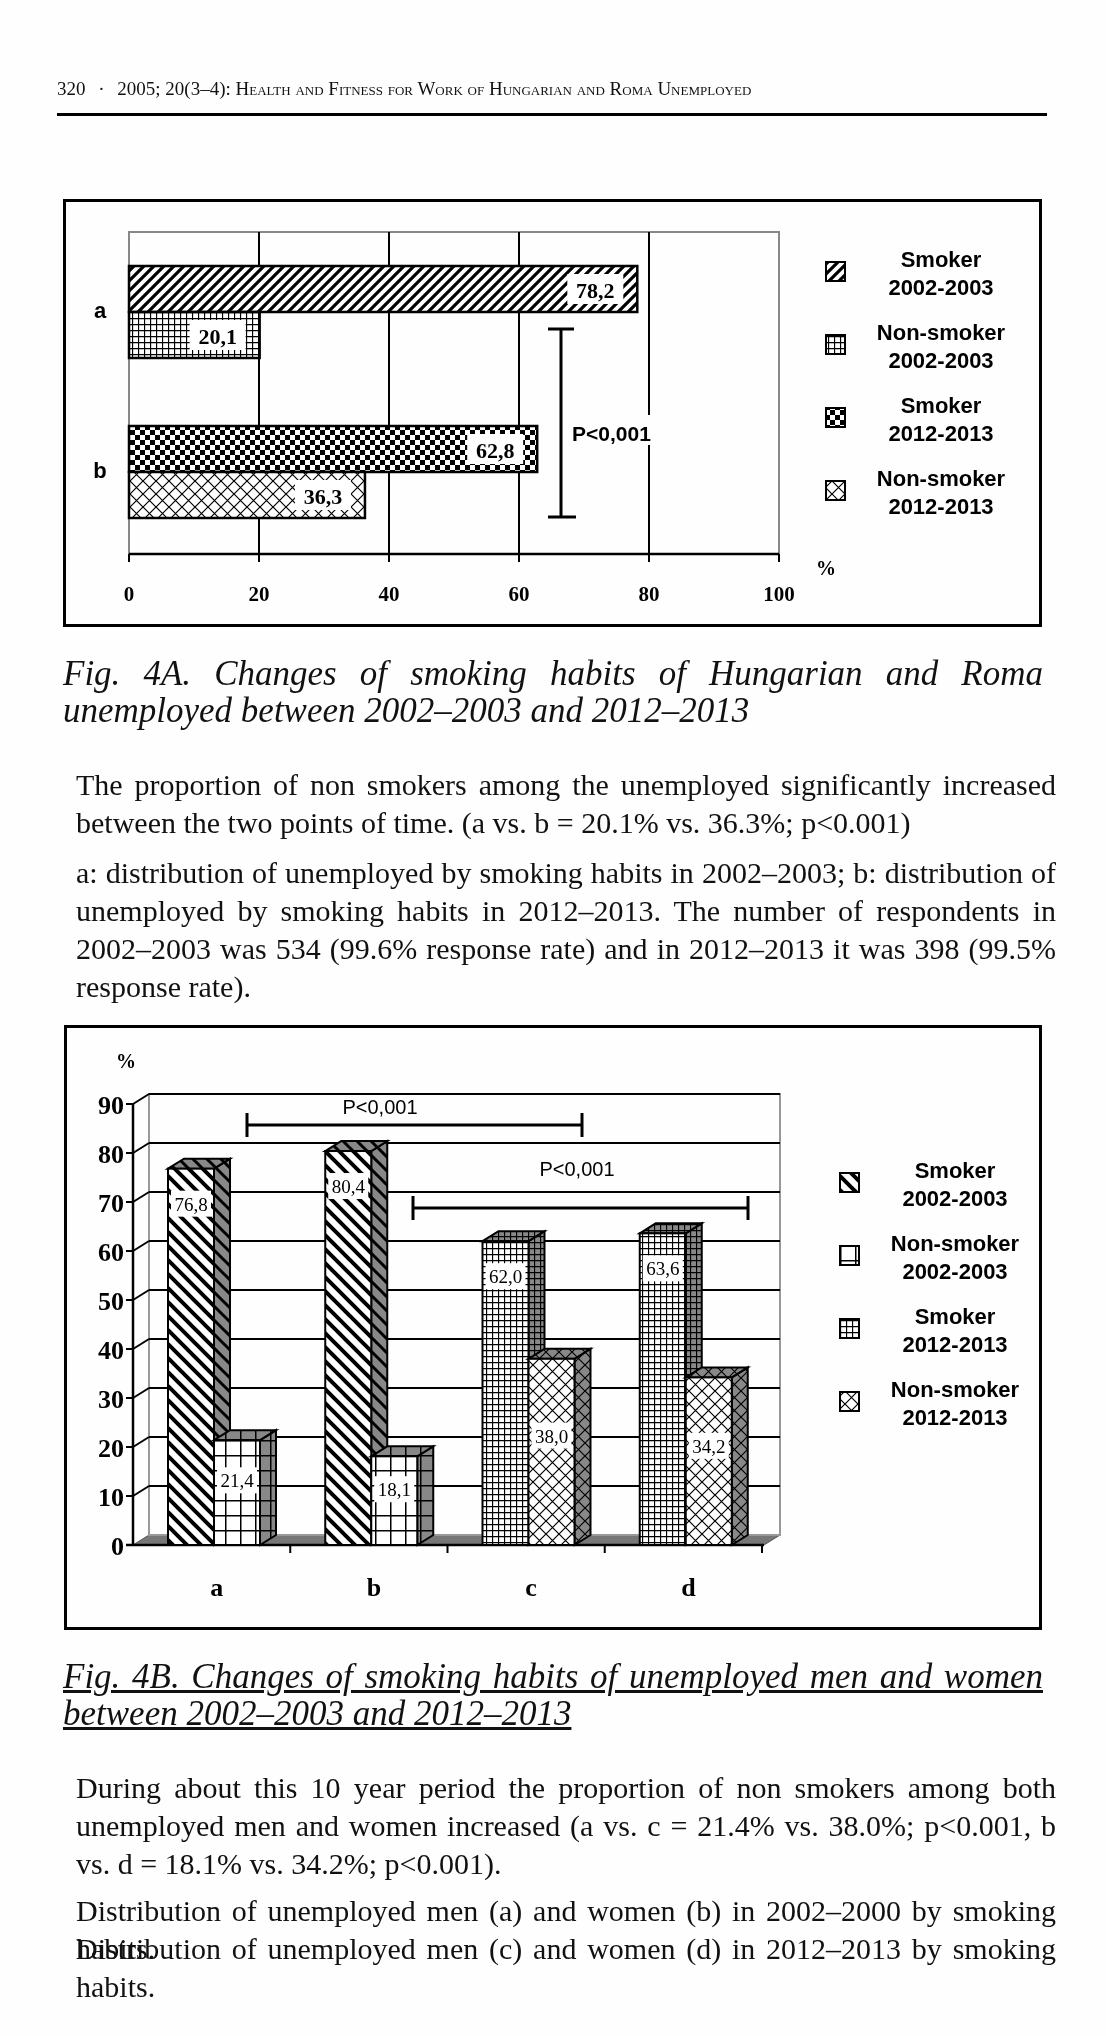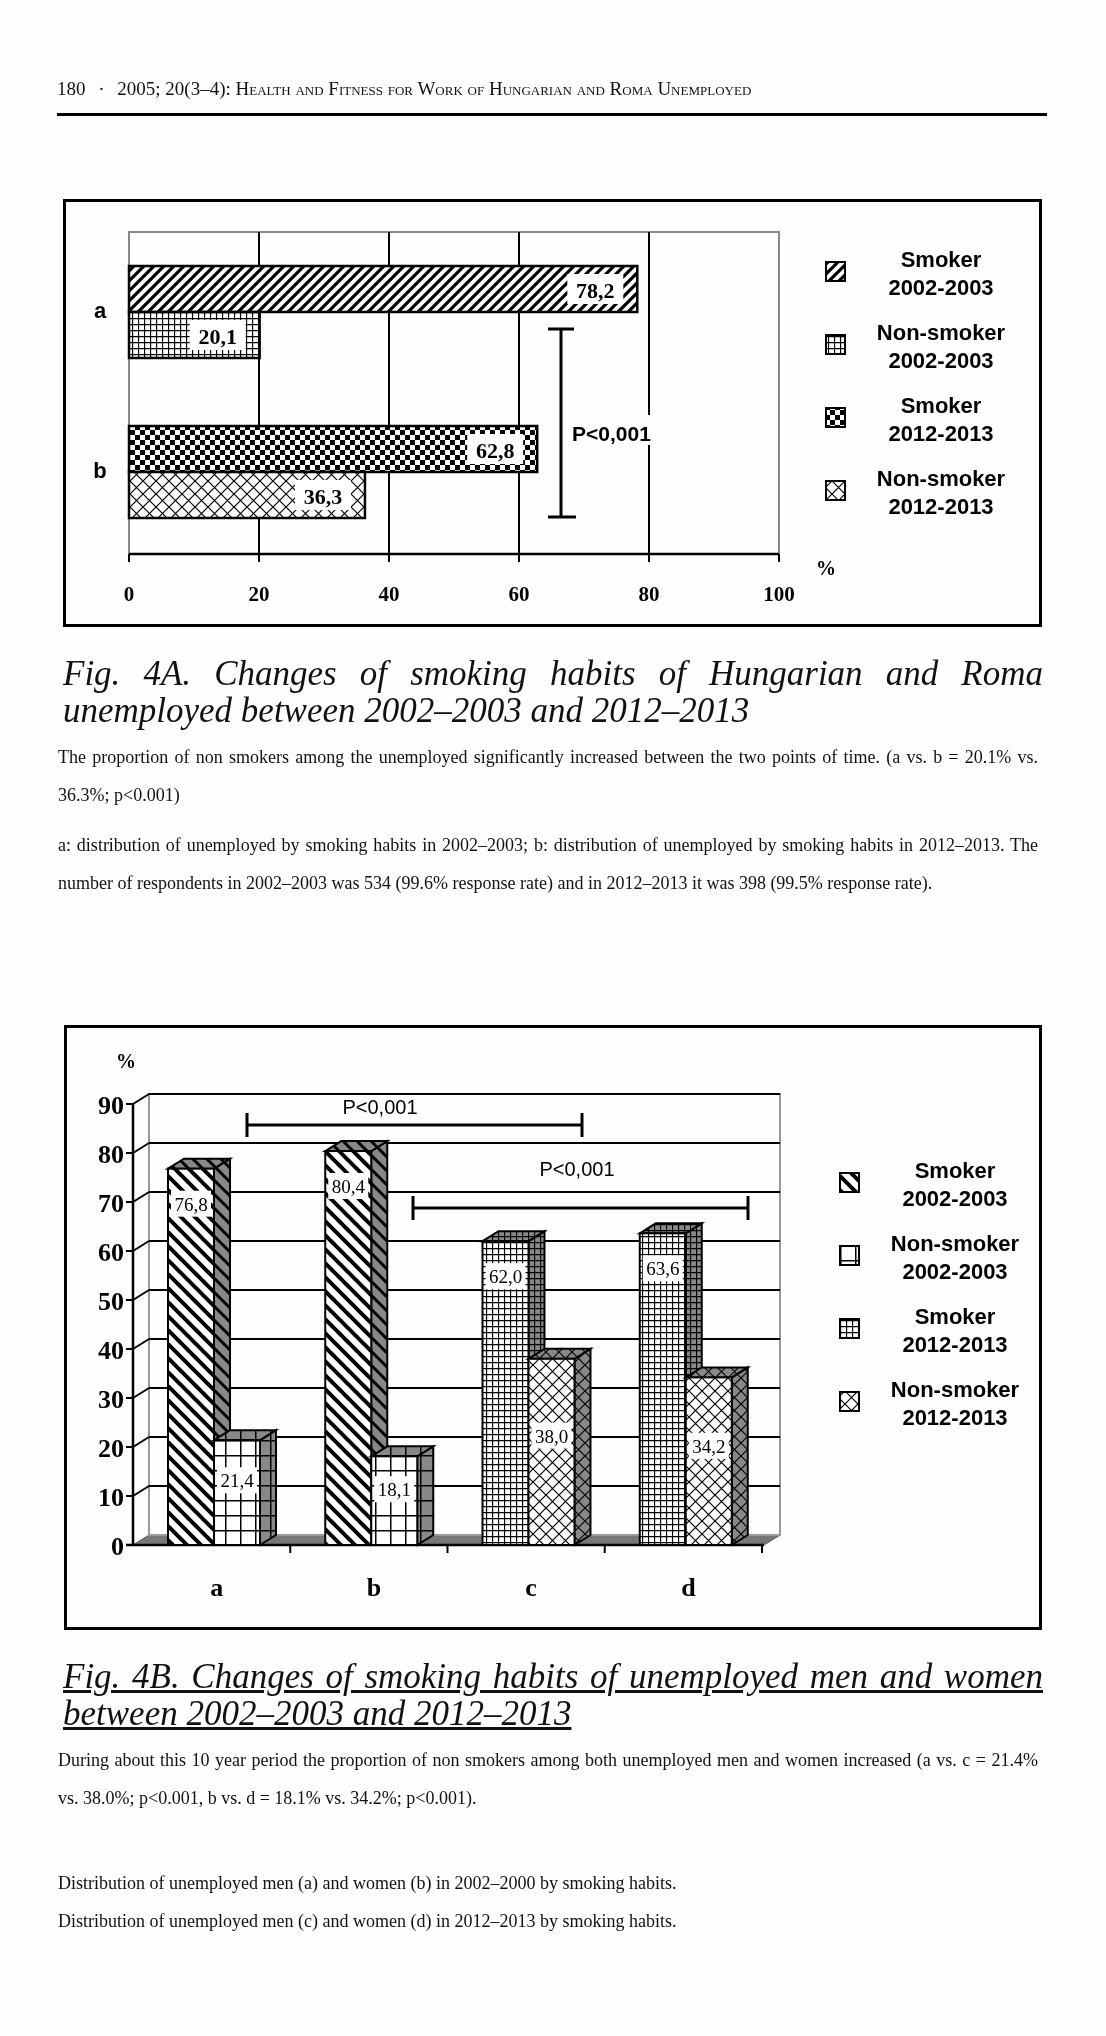--- a/index.html
+++ b/index.html
@@ -6,27 +6,27 @@
   body { width: 1106px; height: 2036px; position: relative; overflow: hidden;
          font-family: "Liberation Serif", "DejaVu Serif", serif; color: #111; }
   .running-head { position: absolute; left: 57px; top: 78px; font-size: 19px; letter-spacing: 0; white-space: nowrap; }
   .running-head .sc { font-variant: small-caps; }
   .head-rule { position: absolute; left: 57px; top: 113px; width: 990px; height: 3px; background: #000; }
   .figure-box { position: absolute; border: 3px solid #000; box-sizing: border-box; background: #fdfefd; }
   .fig-a { left: 63px; top: 199px; width: 979px; height: 428px; }
   .fig-b { left: 64px; top: 1025px; width: 978px; height: 605px; }
   svg.chart { position: absolute; left: 0; top: 0; }
   .caption-title { position: absolute; left: 63px; width: 980px; font-style: italic; font-size: 35px; line-height: 37px; text-align: justify; text-align-last: left; }
-  .caption-body { position: absolute; left: 58px; width: 980px; font-size: 18px; line-height: 38px; text-align: justify; }
+  .caption-body { position: absolute; left: 76px; width: 980px; font-size: 30px; line-height: 38px; text-align: justify; margin-top: 28px; }
 </style>
 </head>
 <body>
 
 <div class="running-head">
-  <span>180</span>
+  <span>320</span>
   <span style="margin:0 8px;">·</span>
   <span>2005; 20(3–4):</span>
   <span class="sc">Health and Fitness for Work of Hungarian and Roma Unemployed</span>
 </div>
 <div class="head-rule"></div>
 
 <div class="figure-box fig-a">
   <svg class="chart" id="chartA" width="973" height="422" viewBox="66 202 973 422">
       <defs>
         <pattern id="Adiag" patternUnits="userSpaceOnUse" width="10" height="10">

